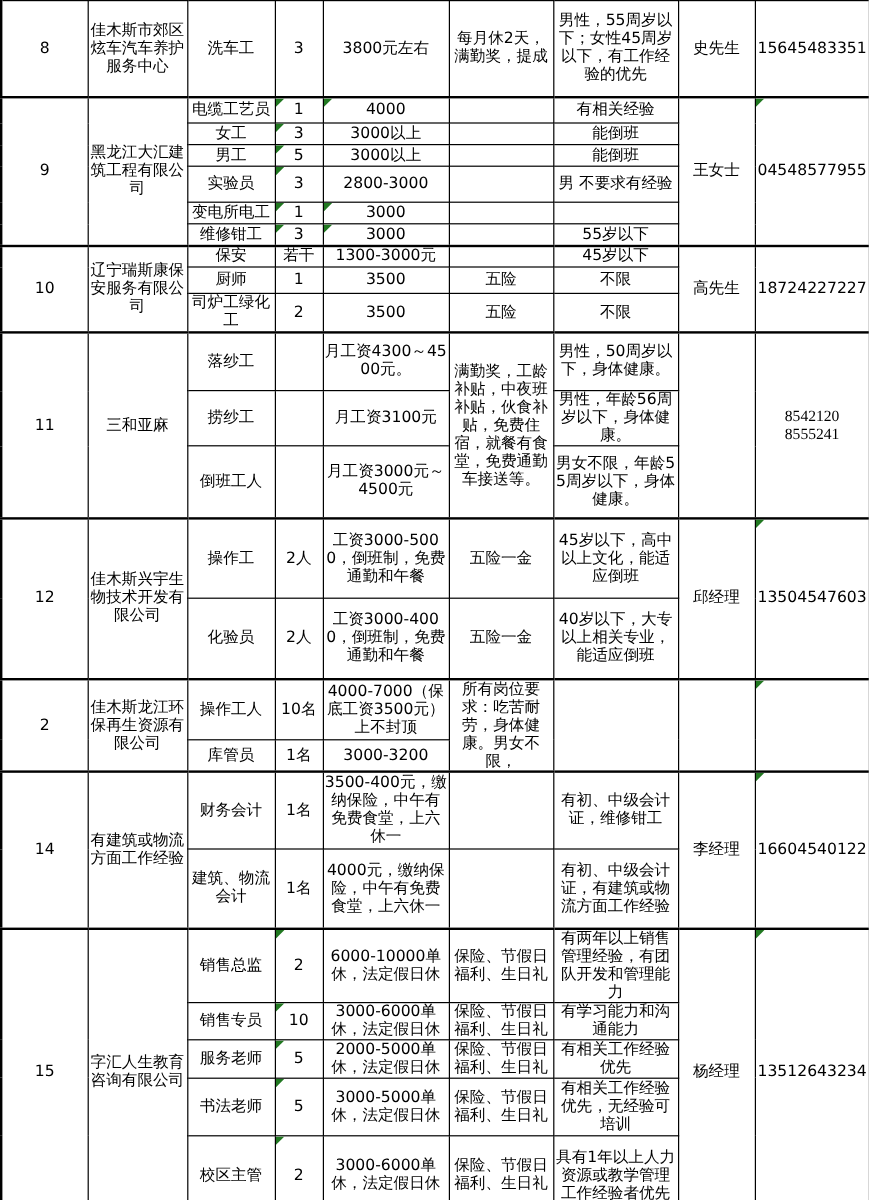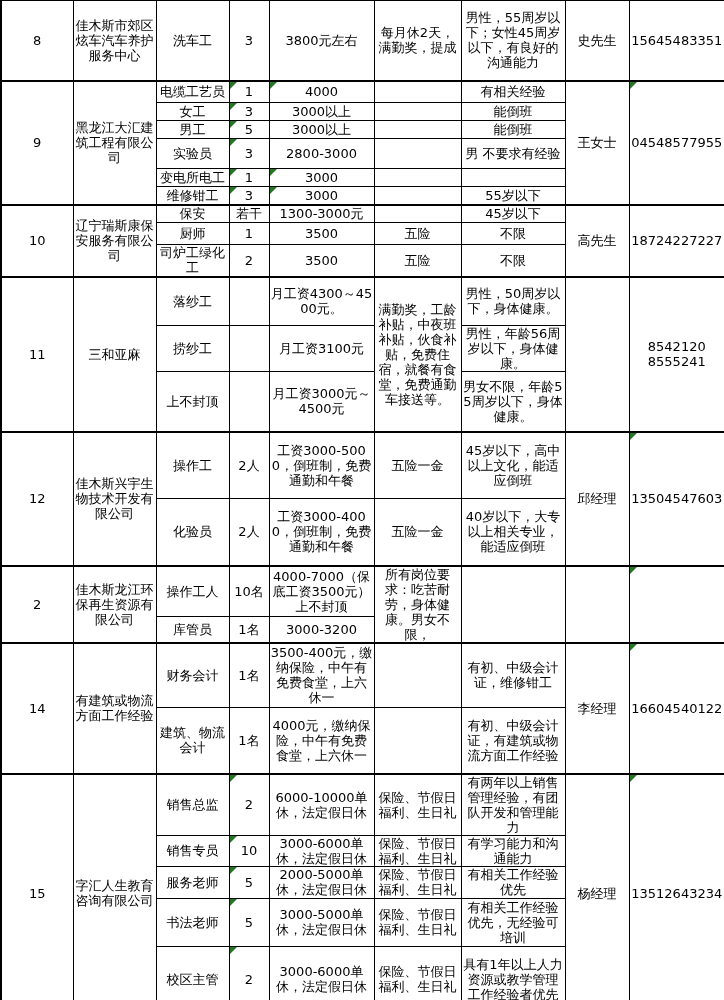--- a/index.html
+++ b/index.html
@@ -2,21 +2,21 @@
 <html><head>
 <meta charset="utf-8">
 <style>
   html,body{margin:0;padding:0;background:#ffffff;}
   table.jobs{border-collapse:collapse;table-layout:fixed;width:724px;
     font-family:"DejaVu Sans",sans-serif;font-size:13px;line-height:15px;color:#000;
     border:2px solid #000;border-top-width:1px;}
   td{border:1px solid #000;text-align:center;vertical-align:middle;
     padding:0 1px;overflow:hidden;word-break:break-all;position:relative;}
   tr.gs td{border-top-width:2px;}
-  td.pre{white-space:pre-line;}
+  td.pre{white-space:pre-line;font-family:Liberation Serif, serif;}
   .tri{position:absolute;top:0;left:0;width:0;height:0;
     border-top:7px solid #217821;border-right:7px solid transparent;}
 </style>
 </head>
 <body>
 
 <table class="jobs">
 <colgroup>
   <col style="width:72px">
       <col style="width:83px">
@@ -30,21 +30,21 @@
 </colgroup>
 
 <tbody>
       <tr style="height:80px">
   <td>8</td>
   <td>佳木斯市郊区炫车汽车养护服务中心</td>
   <td>洗车工</td>
   <td>3</td>
   <td>3800元左右</td>
   <td>每月休2天，满勤奖，提成</td>
-  <td>男性，55周岁以下；女性45周岁以下，有良好的沟通能力</td>
+  <td>男性，55周岁以下；女性45周岁以下，有工作经验的优先</td>
   <td>史先生</td>
   <td>15645483351</td>
 </tr>
 
 <tr class="gs" style="height:22px">
   <td rowspan="6">9</td>
   <td rowspan="6">黑龙江大汇建筑工程有限公司</td>
   <td>电缆工艺员</td>
   <td>1<span class="tri"></span></td>
   <td>4000<span class="tri"></span></td>
@@ -127,21 +127,21 @@
   <td rowspan="3" class="pre">8542120
 8555241</td>
 </tr>
 <tr style="height:46px">
   <td>捞纱工</td>
   <td></td>
   <td>月工资3100元</td>
   <td>男性，年龄56周岁以下，身体健康。</td>
 </tr>
 <tr style="height:60px">
-  <td>上不封顶</td>
+  <td>倒班工人</td>
   <td></td>
   <td>月工资3000元～4500元</td>
   <td>男女不限，年龄55周岁以下，身体健康。</td>
 </tr>
 
 <tr class="gs" style="height:67px">
   <td rowspan="2">12</td>
   <td rowspan="2">佳木斯兴宇生物技术开发有限公司</td>
   <td>操作工</td>
   <td>2人</td>

